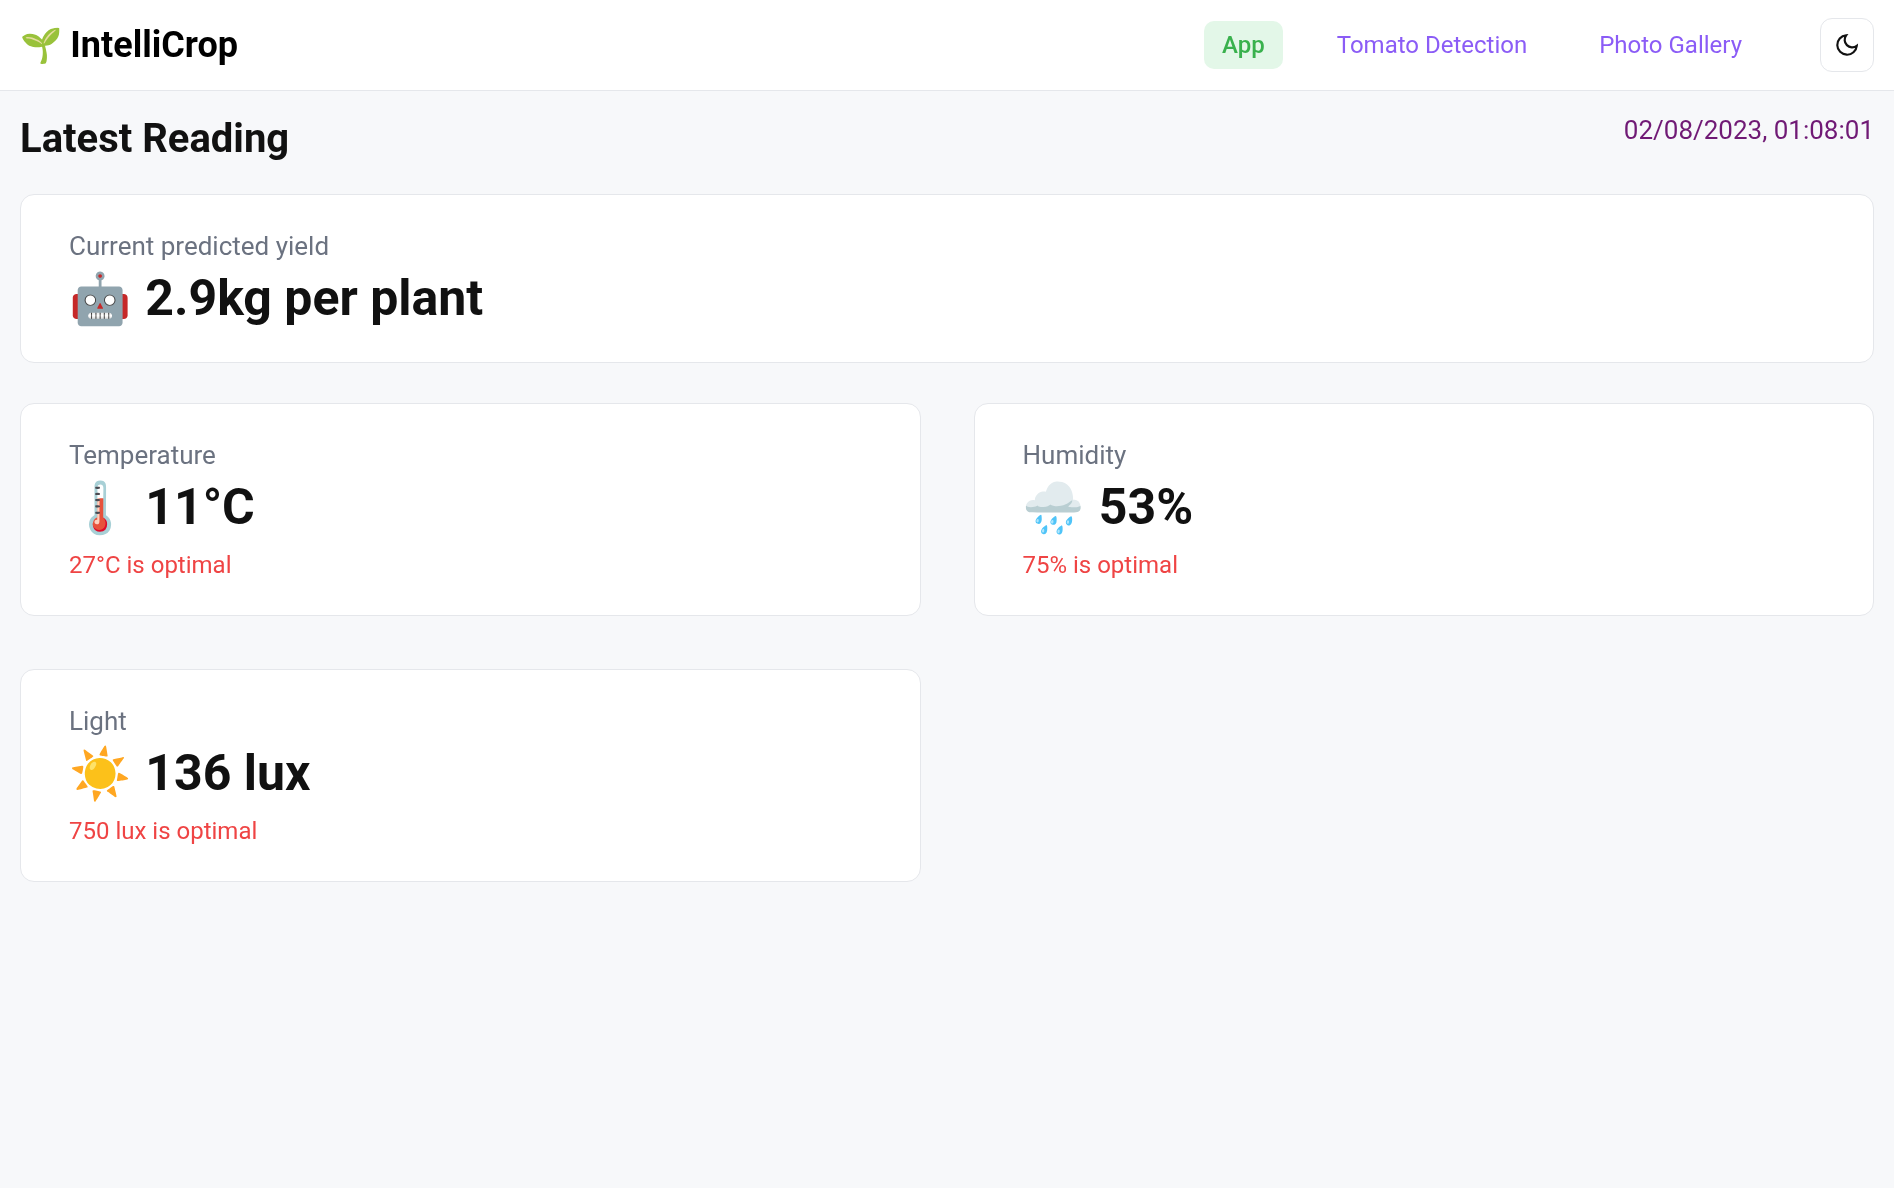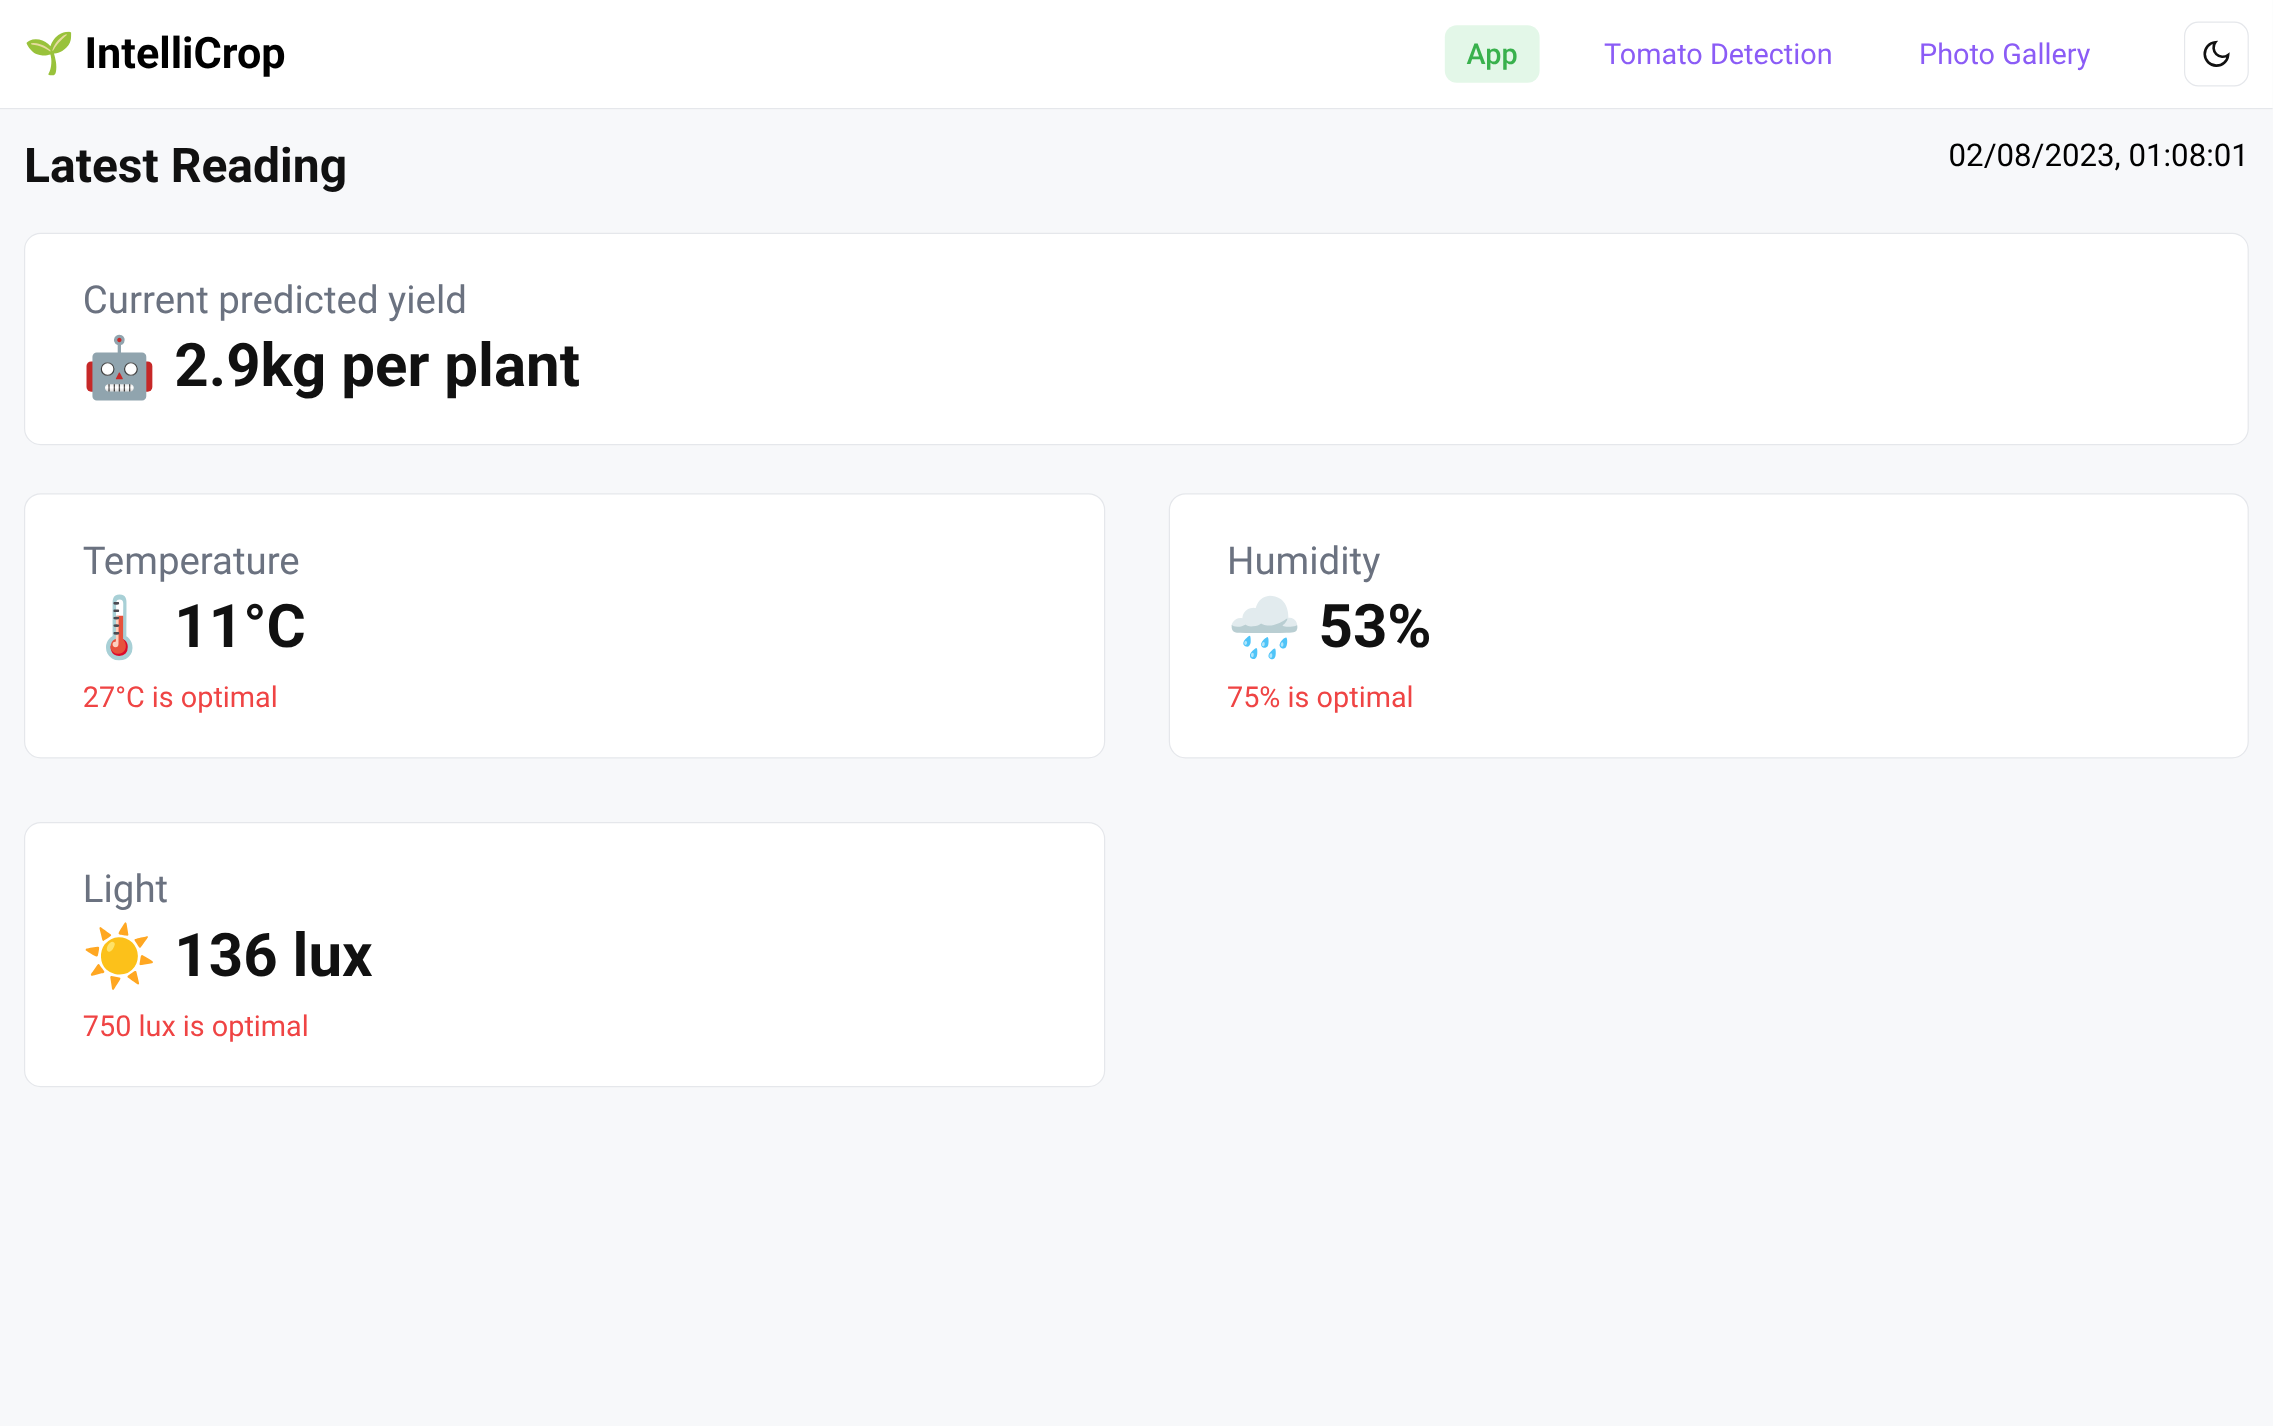--- a/index.html
+++ b/index.html
@@ -84,33 +84,33 @@
       justify-content: space-between;
       margin-bottom: 32px;
     }
     .section-title {
       font-size: 40px;
       font-weight: 700;
       color: #111;
     }
     .section-timestamp {
       font-size: 26px;
-      color: #000000;
+      color: #701a75;
     }
     .card {
       background: #fff;
       border: 1px solid #e5e7eb;
       border-radius: 14px;
       padding: 36px 48px;
     }
     .card-full {
       margin-bottom: 40px;
     }
     .card-label {
-      font-size: 32px;
+      font-size: 26px;
       color: #6b7280;
       margin-bottom: 10px;
     }
     .card-value-row {
       display: flex;
       align-items: center;
       gap: 14px;
     }
     .card-emoji {
       font-size: 50px;

